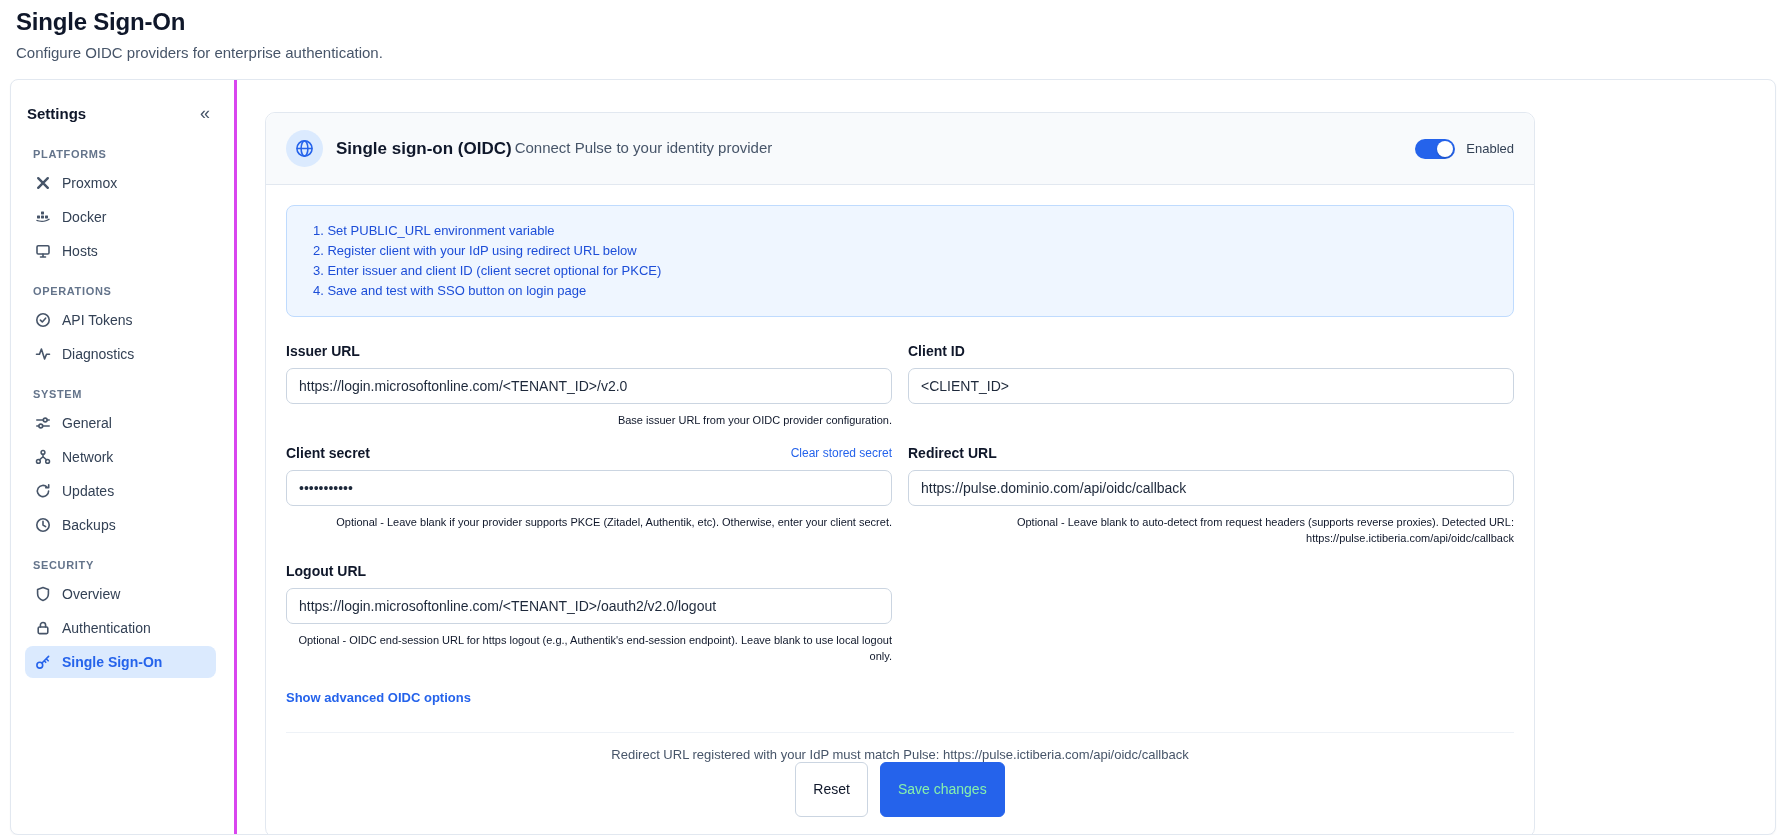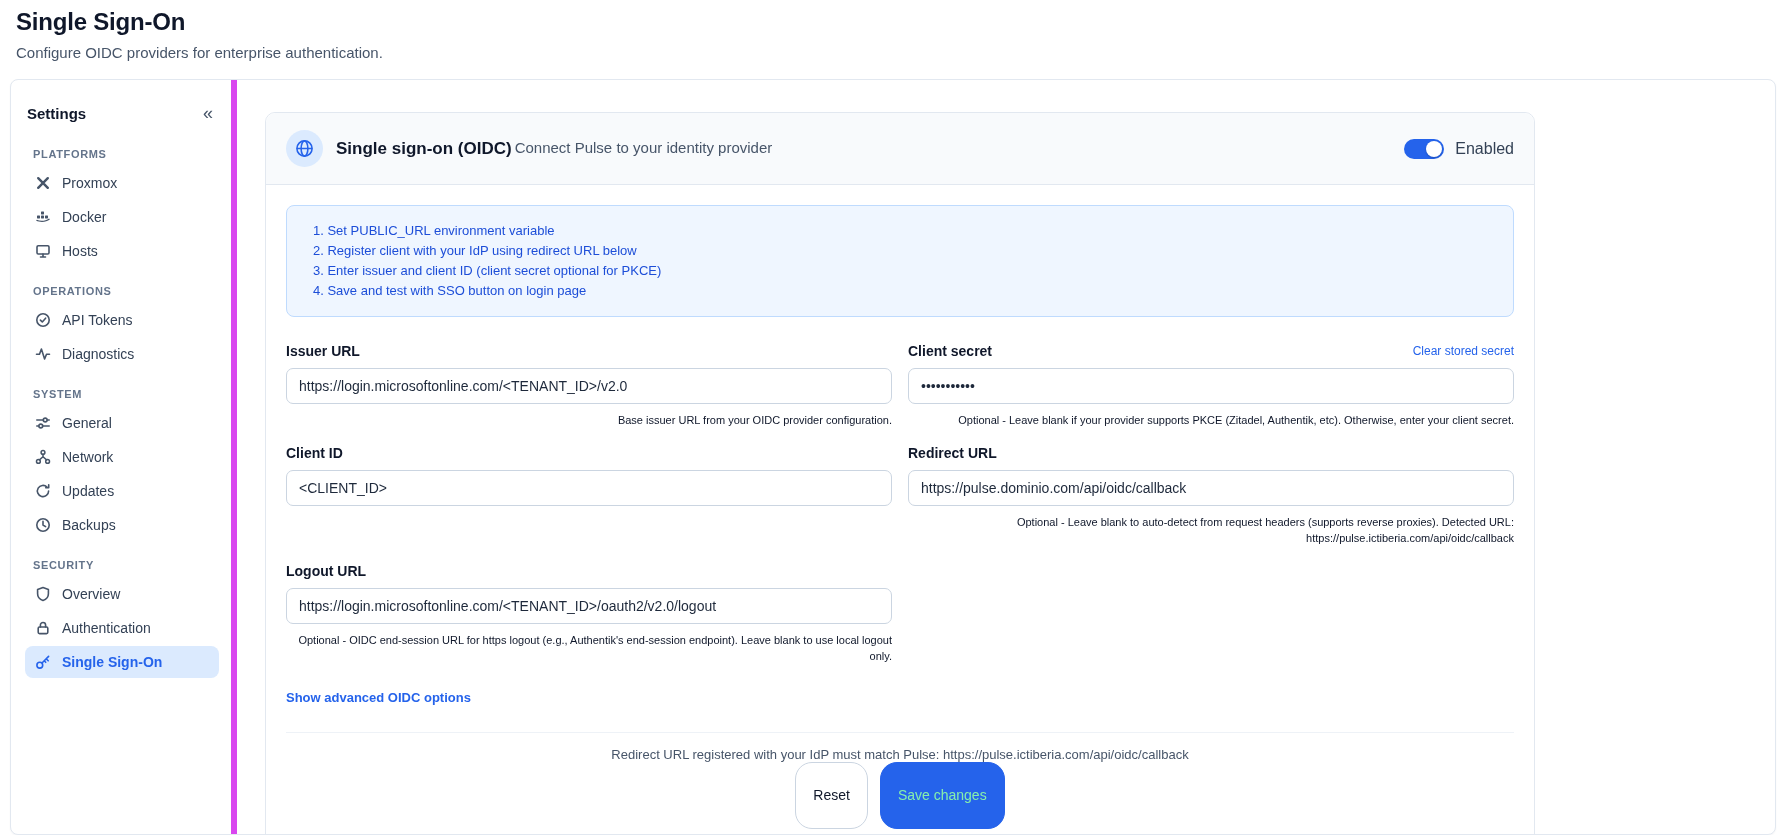--- a/index.html
+++ b/index.html
@@ -25,22 +25,22 @@
     border-radius: 8px;
     background: #fff;
     display: flex;
     overflow: hidden;
     box-shadow: 0 1px 2px rgba(15,23,42,0.04);
   }
 
   
   .sidebar {
     width: 226px;
-    border-right: 6px solid #d946ef;
-    padding: 22px 12px 12px 14px;
+    border-right: 3px solid #d946ef;
+    padding: 22px 18px 12px 14px;
     flex-shrink: 0;
   }
   .sidebar-header { display: flex; align-items: center; justify-content: space-between; padding: 0 2px 6px 2px; }
   .sidebar-title { font-size: 15px; font-weight: 700; color: #0f172a; }
   .collapse-btn {
     background: none; border: none; cursor: pointer;
     font-size: 18px; color: #475569; line-height: 1; padding: 2px 4px;
     font-family: inherit;
   }
   .section-label {
@@ -88,21 +88,21 @@
   .toggle {
     width: 40px; height: 20px; border-radius: 999px;
     background: #2563eb; position: relative; cursor: pointer;
     border: none; flex-shrink: 0;
   }
   .toggle .knob {
     position: absolute; top: 2px; left: 22px;
     width: 16px; height: 16px; border-radius: 50%;
     background: #fff; box-shadow: 0 1px 2px rgba(0,0,0,0.2);
   }
-  .toggle-label { font-size: 16px; color: #334155; }
+  .toggle-label { font-size: 13px; color: #334155; }
 
   .sso-body { padding: 20px; }
 
   
   .info-box {
     background: #eff6ff;
     border: 1px solid #bfdbfe;
     border-radius: 8px;
     padding: 14px 18px;
     margin-bottom: 26px;
@@ -137,21 +137,21 @@
 
   
   .sso-footer {
     margin-top: 26px;
     border-top: 1px solid #eef2f7;
     padding-top: 14px;
     display: flex; align-items: center; justify-content: space-between; flex-direction: column;
   }
   .footer-note { font-size: 13px; color: #475569; }
   .footer-buttons { display: flex; align-items: center; gap: 12px; }
-  .btn { font-family: inherit; font-size: 14px; border-radius: 17px; cursor: pointer; padding: 24px 17px; line-height: 1.2; }
+  .btn { font-family: inherit; font-size: 14px; border-radius: 6px; cursor: pointer; padding: 18px 17px; line-height: 1.2; }
   .btn-secondary { background: #fff; color: #0f172a; border: 1px solid #cbd5e1; }
   .btn-primary { background: #2563eb; color: #86efac; border: 1px solid #2563eb; font-weight: 500; }
 </style>
 </head>
 <body>
 
 <div class="page-header">
   <div class="page-title">Single Sign-On</div>
   <div class="page-subtitle">Configure OIDC providers for enterprise authentication.</div>
 </div>
@@ -325,32 +325,32 @@
           <div class="field">
             <div class="field-label-row">
               <span class="field-label">Issuer URL</span>
             </div>
             <input type="text" class="text-input" value="https://login.microsoftonline.com/&lt;TENANT_ID&gt;/v2.0" style="">
             <div class="help-text">Base issuer URL from your OIDC provider configuration.</div>
           </div>
 
           <div class="field">
             <div class="field-label-row">
+              <span class="field-label">Client ID</span>
+            </div>
+            <input type="text" class="text-input" value="&lt;CLIENT_ID&gt;" style="">
+          </div>
+
+          <div class="field">
+            <div class="field-label-row">
               <span class="field-label">Client secret</span>
               <a class="clear-secret-link">Clear stored secret</a>
             </div>
             <input type="text" class="text-input" value="•••••••••••" style="">
             <div class="help-text">Optional - Leave blank if your provider supports PKCE (Zitadel, Authentik, etc). Otherwise, enter your client secret.</div>
-          </div>
-
-          <div class="field">
-            <div class="field-label-row">
-              <span class="field-label">Client ID</span>
-            </div>
-            <input type="text" class="text-input" value="&lt;CLIENT_ID&gt;" style="">
           </div>
 
           <div class="field">
             <div class="field-label-row">
               <span class="field-label">Redirect URL</span>
             </div>
             <input type="text" class="text-input" value="https://pulse.dominio.com/api/oidc/callback" style="">
             <div class="help-text">Optional - Leave blank to auto-detect from request headers (supports reverse proxies). Detected URL: https://pulse.ictiberia.com/api/oidc/callback</div>
           </div>
 

